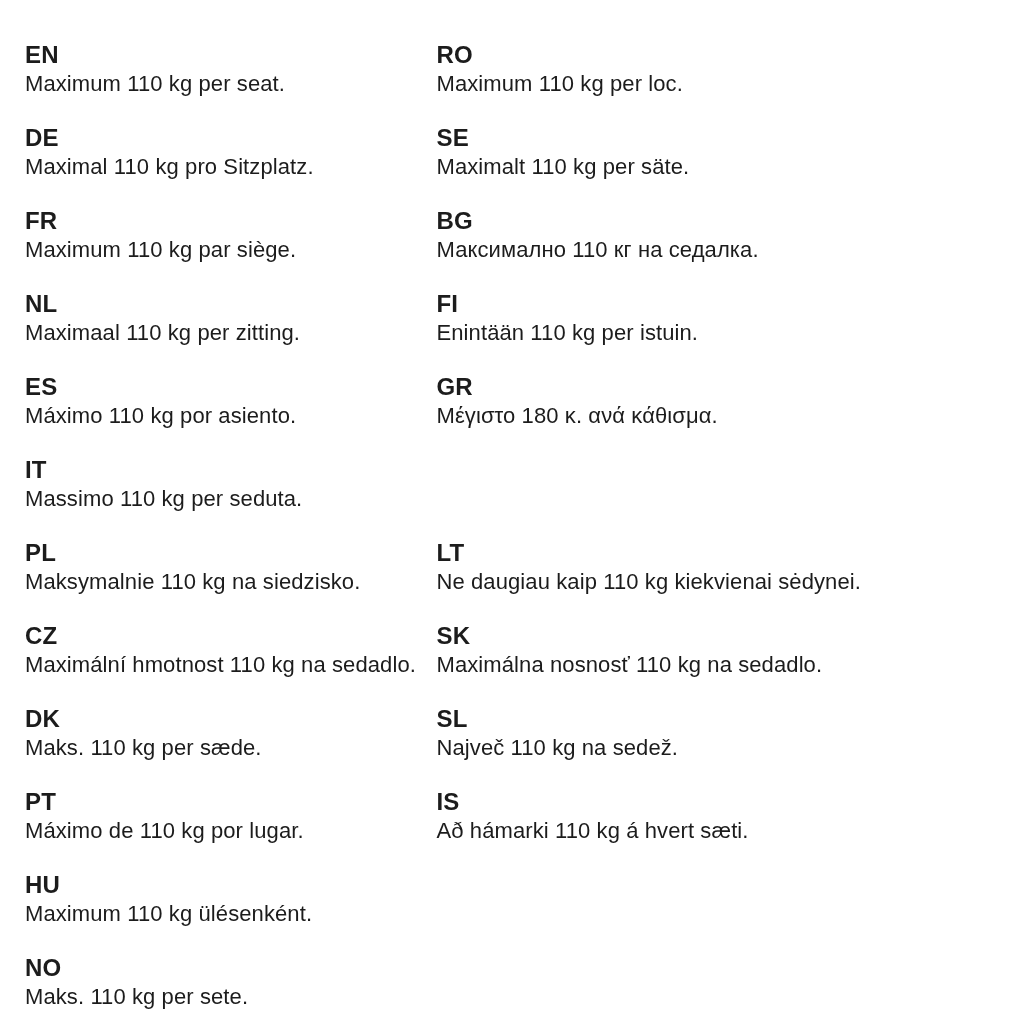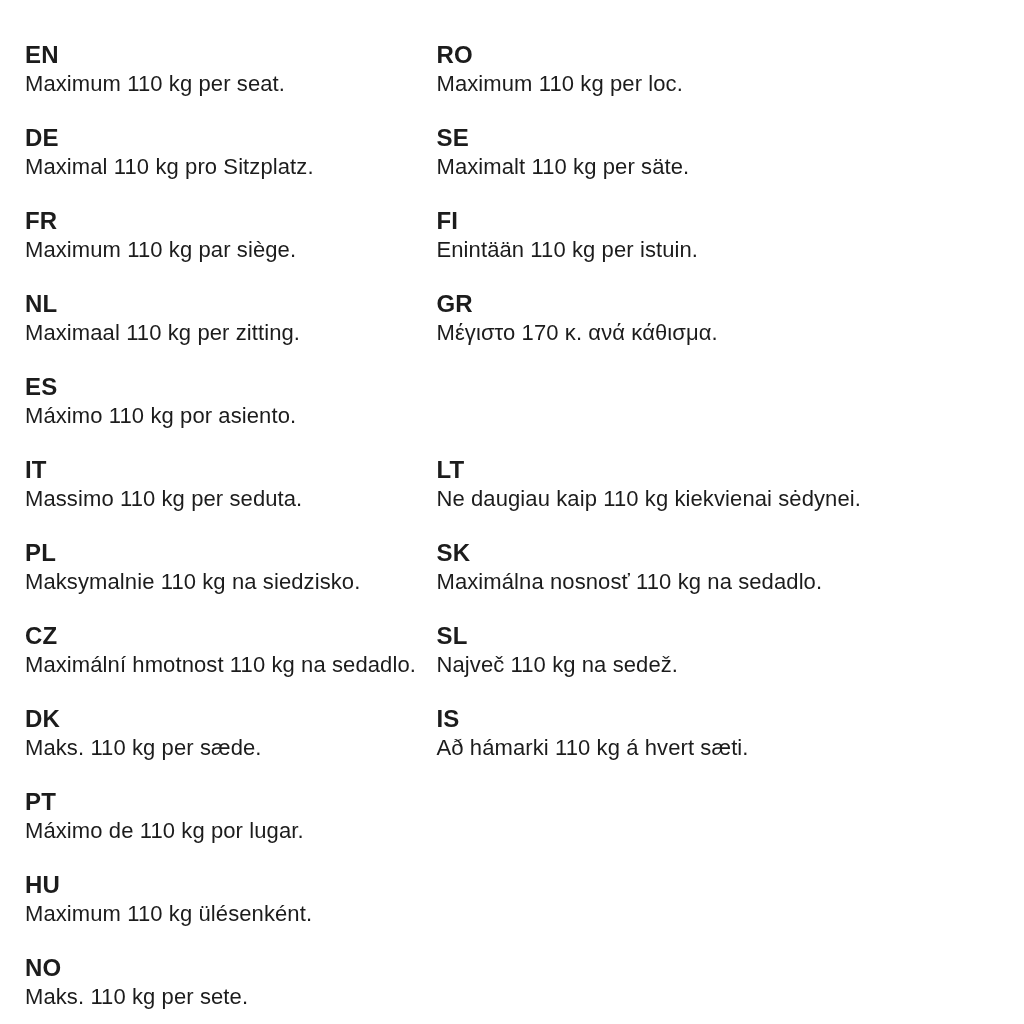--- a/index.html
+++ b/index.html
@@ -104,26 +104,30 @@
   <div class="col col-right">
     <div class="entry">
       <div class="lang-code">RO</div>
       <div class="lang-text">Maximum 110 kg per loc.</div>
     </div>
     <div class="entry">
       <div class="lang-code">SE</div>
       <div class="lang-text">Maximalt 110 kg per säte.</div>
     </div>
     <div class="entry">
+      <div class="lang-code">BG</div>
+      <div class="lang-text">Максимално 110 кг на седалка.</div>
+    </div>
+    <div class="entry">
       <div class="lang-code">FI</div>
       <div class="lang-text">Enintään 110 kg per istuin.</div>
     </div>
     <div class="entry">
       <div class="lang-code">GR</div>
-      <div class="lang-text">Μέγιστο 170 κ. ανά κάθισμα.</div>
+      <div class="lang-text">Μέγιστο 180 κ. ανά κάθισμα.</div>
     </div>
     <div class="entry">
     </div>
     <div class="entry">
       <div class="lang-code">LT</div>
       <div class="lang-text">Ne daugiau kaip 110 kg kiekvienai sėdynei.</div>
     </div>
     <div class="entry">
       <div class="lang-code">SK</div>
       <div class="lang-text">Maximálna nosnosť 110 kg na sedadlo.</div>

